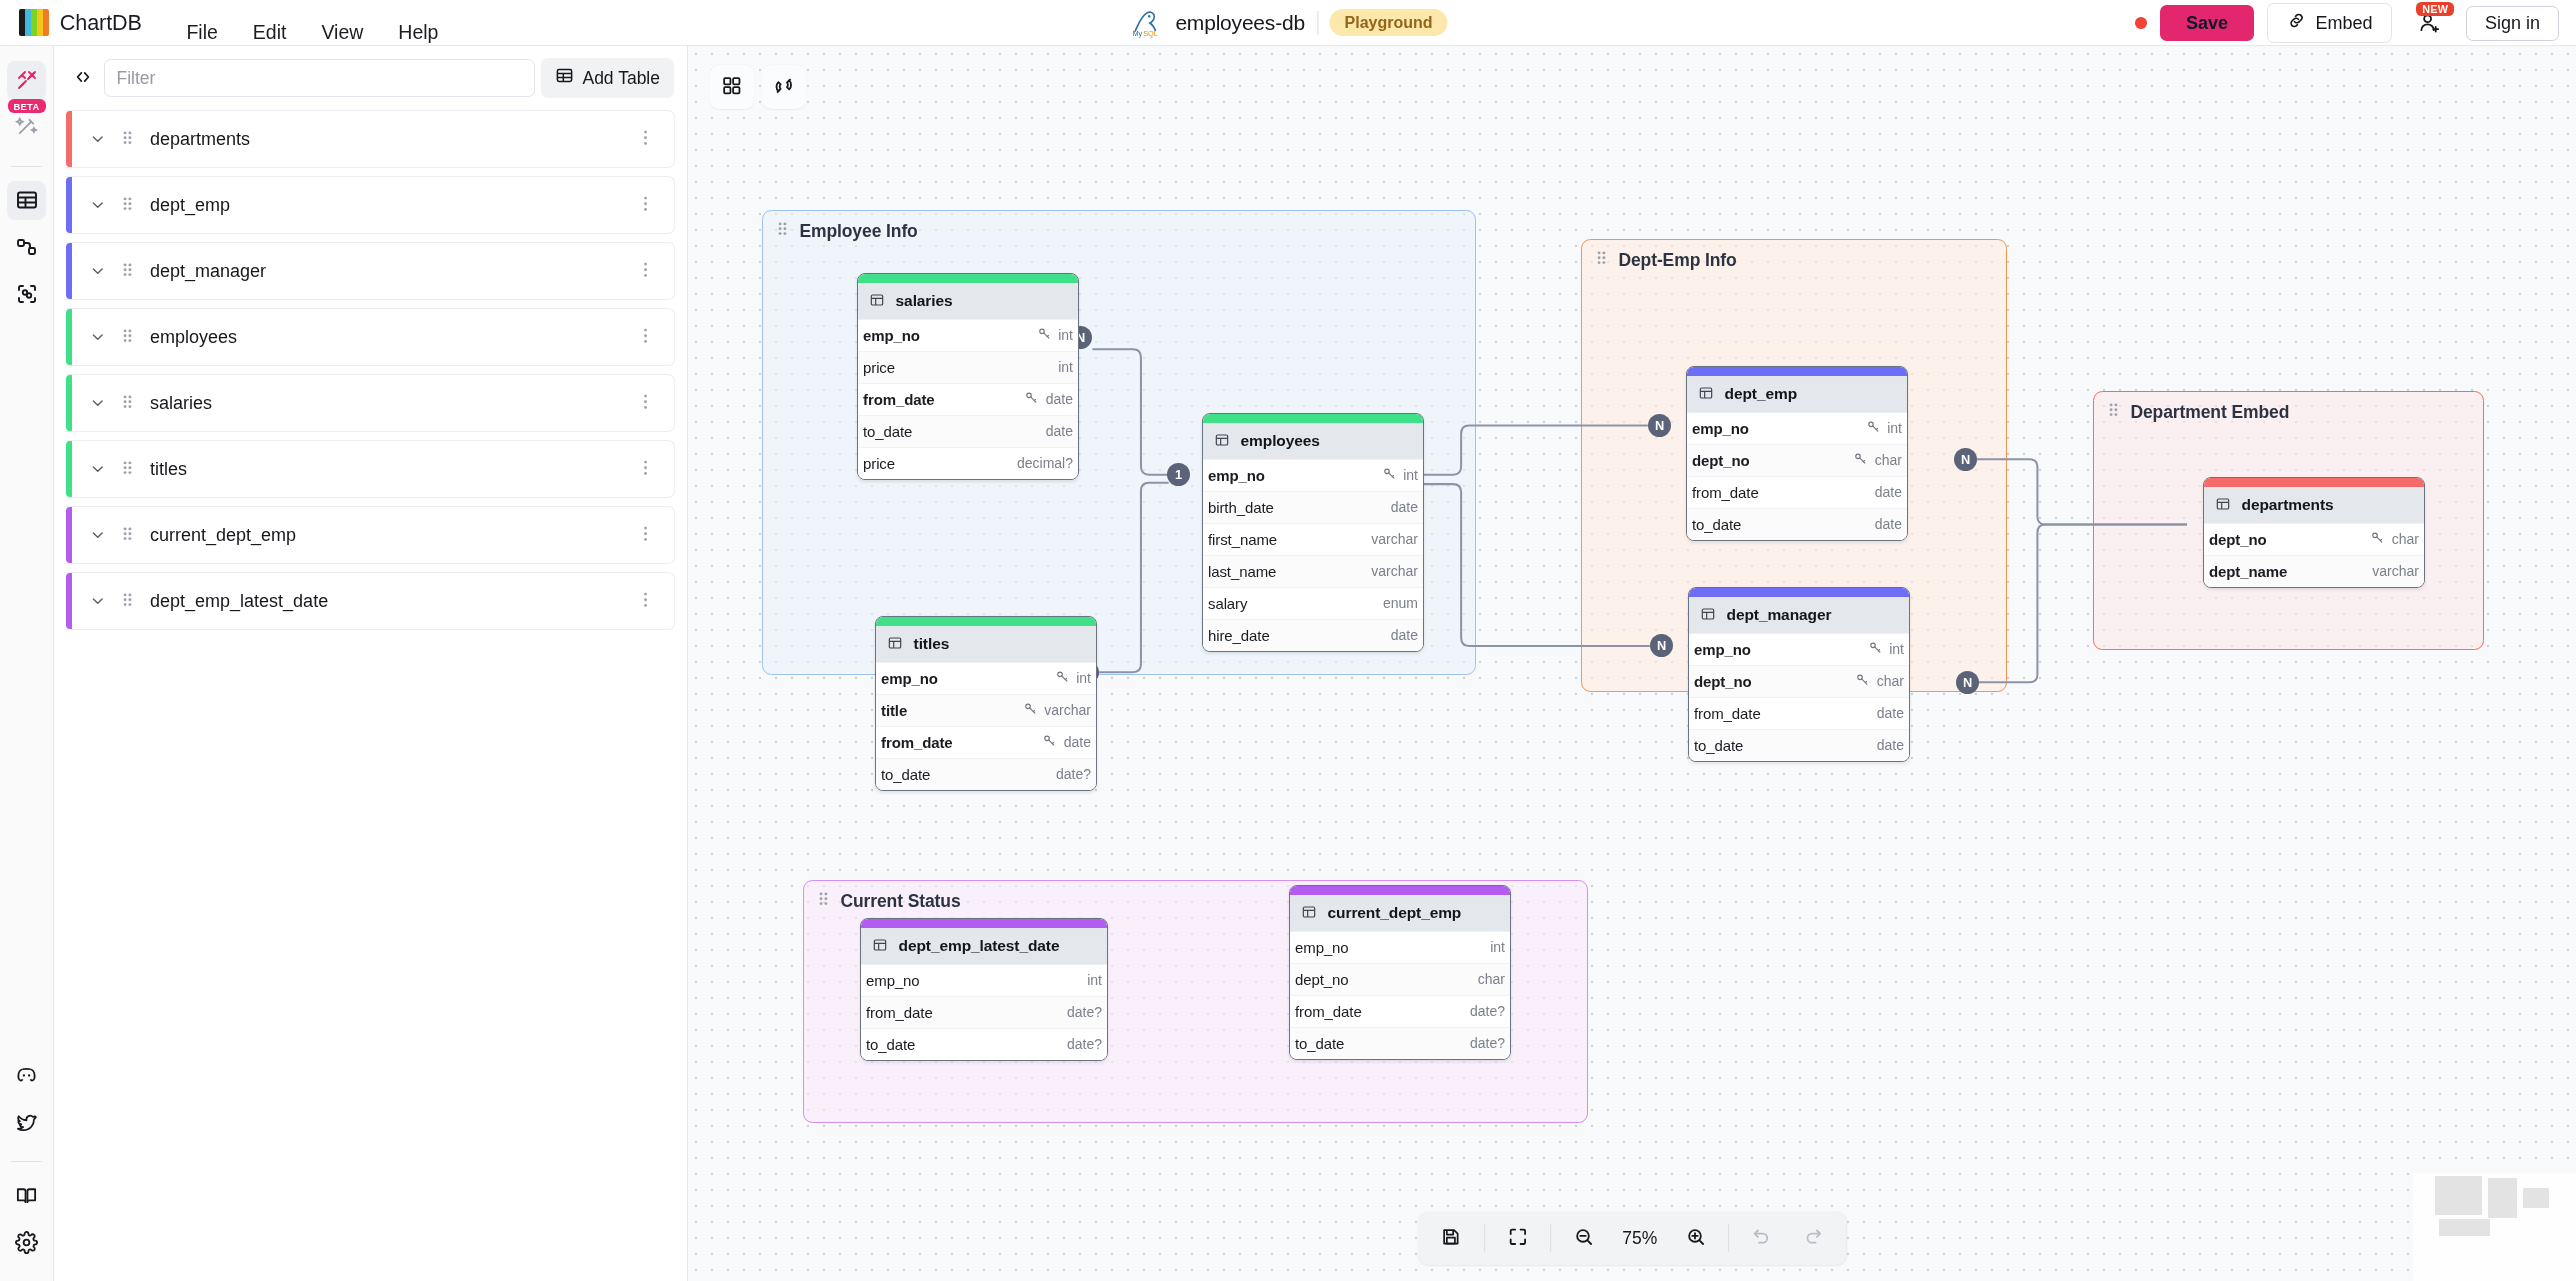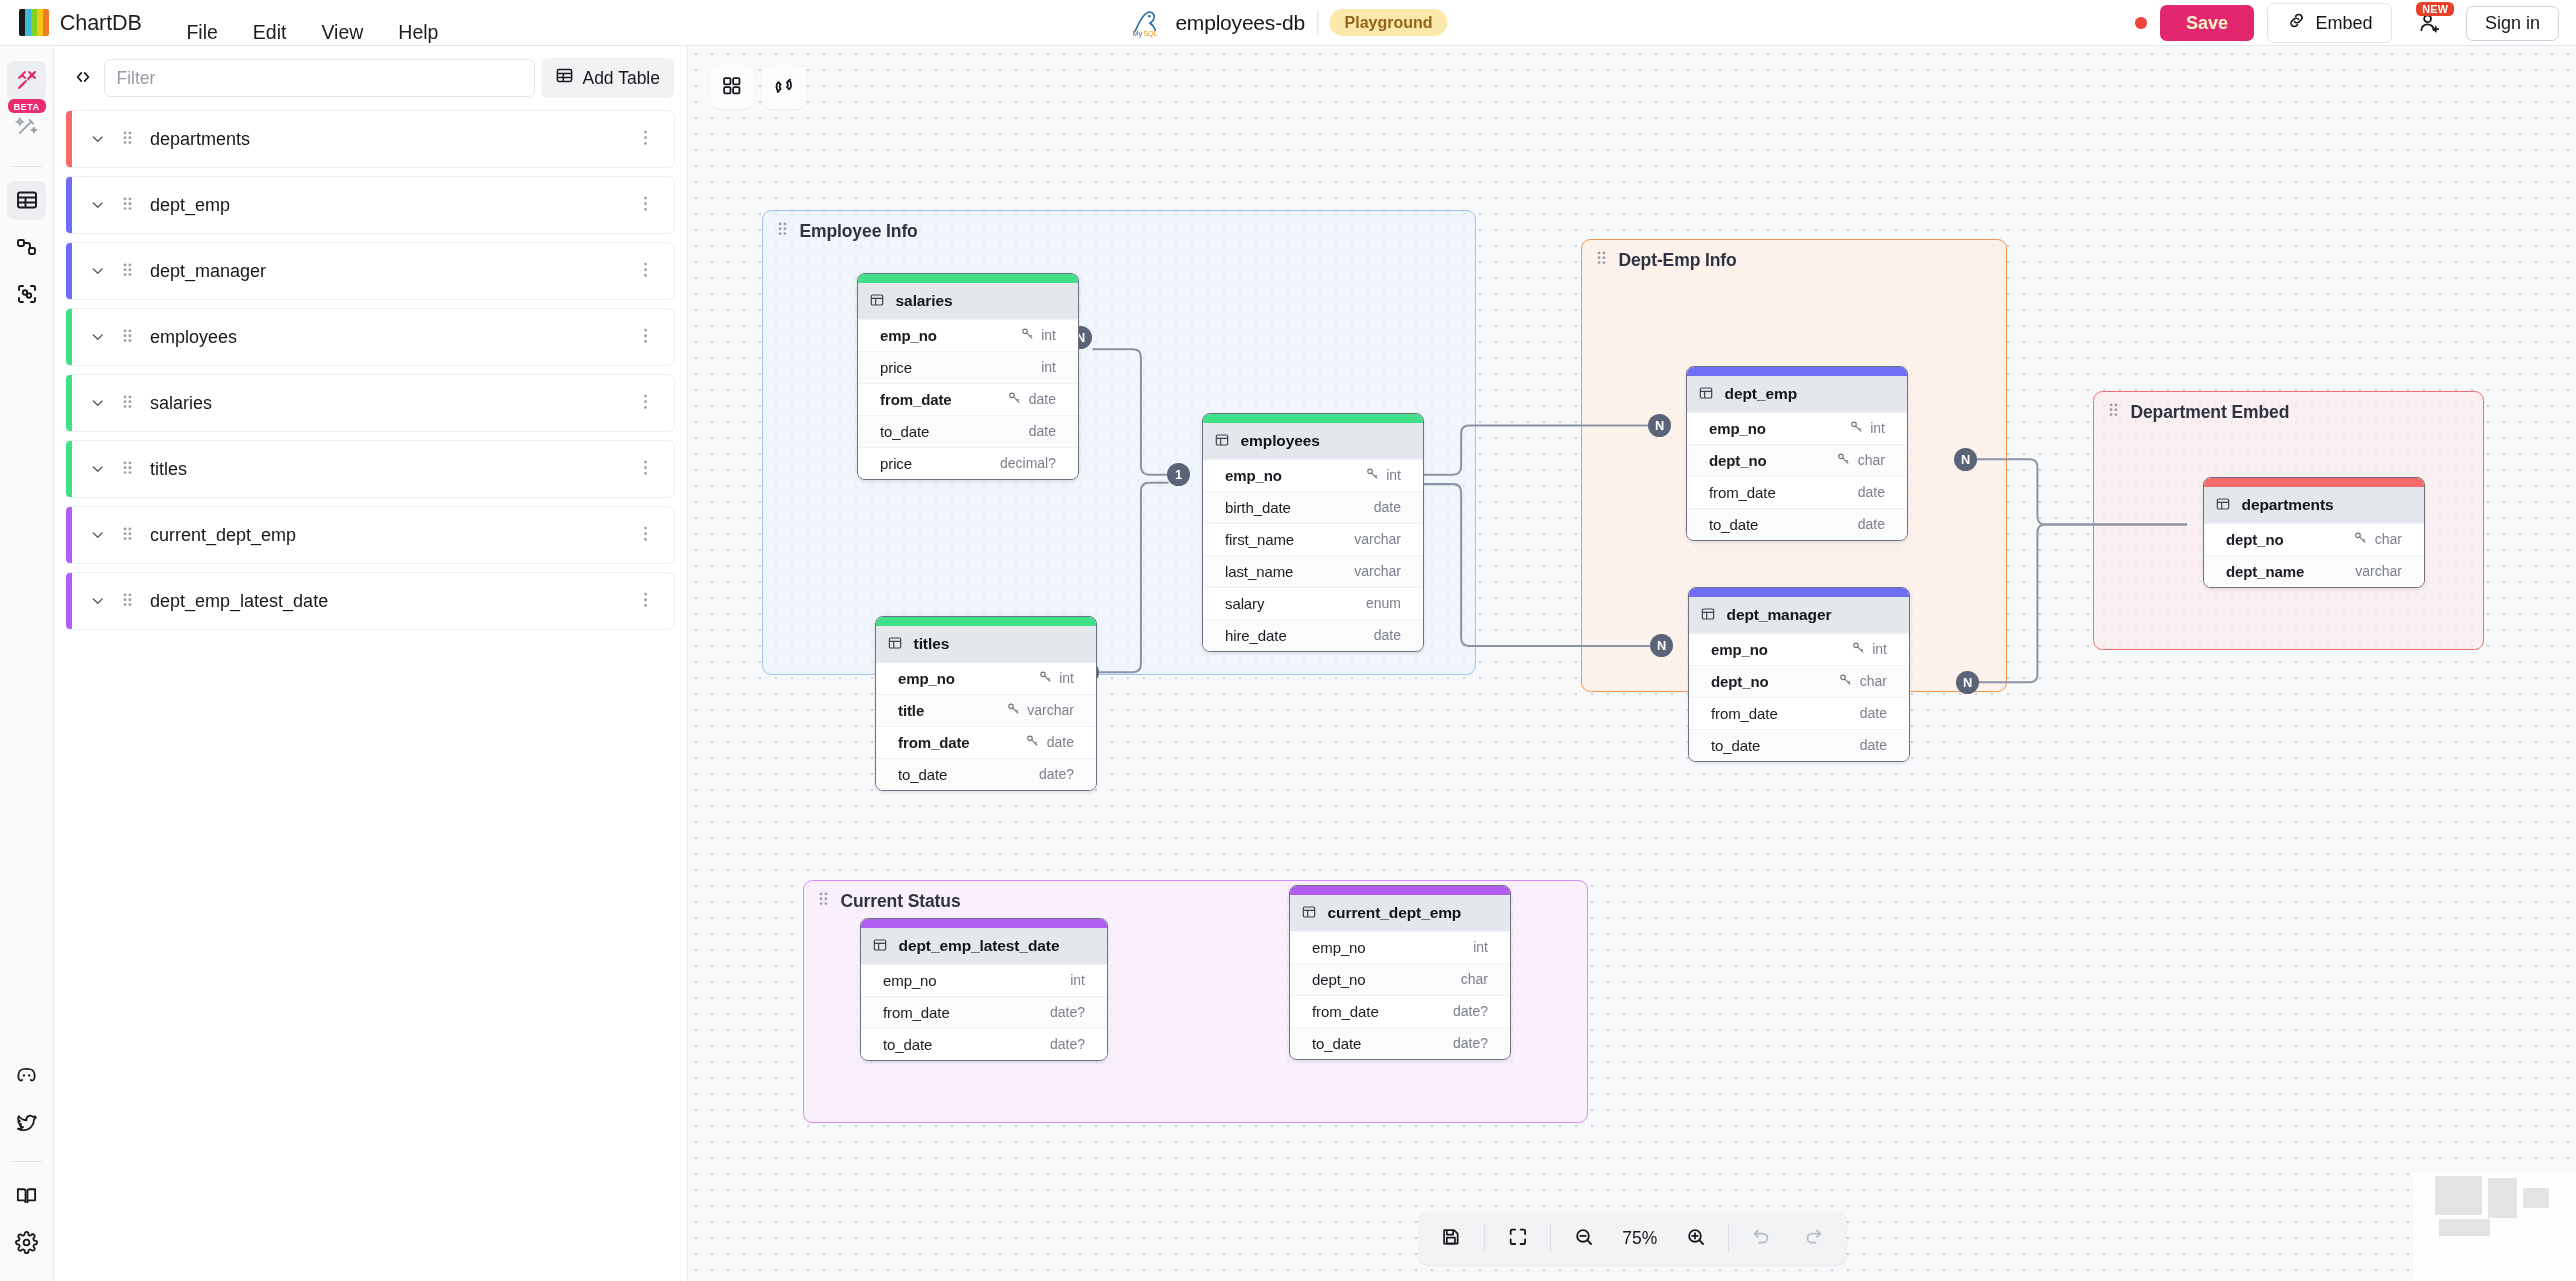--- a/index.html
+++ b/index.html
@@ -37,21 +37,21 @@
     background: #fde8ac; color: #94641a; font-size: 16px; font-weight: bold;
     padding: 4.7px 15px; border-radius: 15px; letter-spacing: 0px;
   }
 
   .topright {
     position: absolute; right: 17.5px; top: 0; height: 46px;
     display: flex; align-items: center; gap: 13.5px;
   }
   .dot-unsaved { width: 11.5px; height: 11.5px; border-radius: 50%; background: #f04438; }
   .btn-save {
-    background: #e2276f; color: #fef9c3; font-size: 18px; font-weight: bold;
+    background: #e2276f; color: #0f172a; font-size: 18px; font-weight: bold;
     padding: 7.4px 25.6px; border-radius: 6.7px; border: none; cursor: pointer;
   }
   .btn-embed {
     background: #fff; color: #17171c; font-size: 18px;
     padding: 6.7px 19px; border-radius: 6.7px; border: 0.7px solid #e2e2e8; cursor: pointer;
     display: flex; align-items: center; gap: 9.4px;
   }
   .icon-user-wrap { position: relative; padding: 5.4px 12px; border-radius: 6.7px; cursor:pointer; }
   .badge-new {
     position: absolute; top: -3.4px; right: -1.3px; background: #e8402a; color: #fff;
@@ -139,21 +139,21 @@
     border: 1.3px solid #6b7280; border-radius: 8px; overflow: hidden;
     box-shadow: 0 1.3px 3.4px rgba(20,25,45,.10);
   }
   .node-bar { height: 8.8px; }
   .node-head {
     display: flex; align-items: center; gap: 10.8px; height: 36px;
     background: #e4e7ec; padding: 0 10.8px;
   }
   .node-title { font-size: 15.5px; font-weight: bold; color: #15161c; letter-spacing: -0.1px; }
   .node-field {
-    display: flex; align-items: center; height: 32px; padding: 0 22px;
+    display: flex; align-items: center; height: 32px; padding: 0 5px;
     border-top: 0.7px solid #f0f1f4; background: #fff; font-size: 15px; color: #1b1c22;
   }
   .node-field:nth-child(even) { background: #fbfbfc; }
   .node-field .fname { letter-spacing: -0.1px; }
   .node-field .fname.pk { font-weight: bold; }
   .node-field .fright { margin-left: auto; display: flex; align-items: center; gap: 6.7px; }
   .node-field .ftype { color: #7c808d; font-size: 14px; }
 
   
   .edges { position: absolute; inset: 0; pointer-events: none; }

